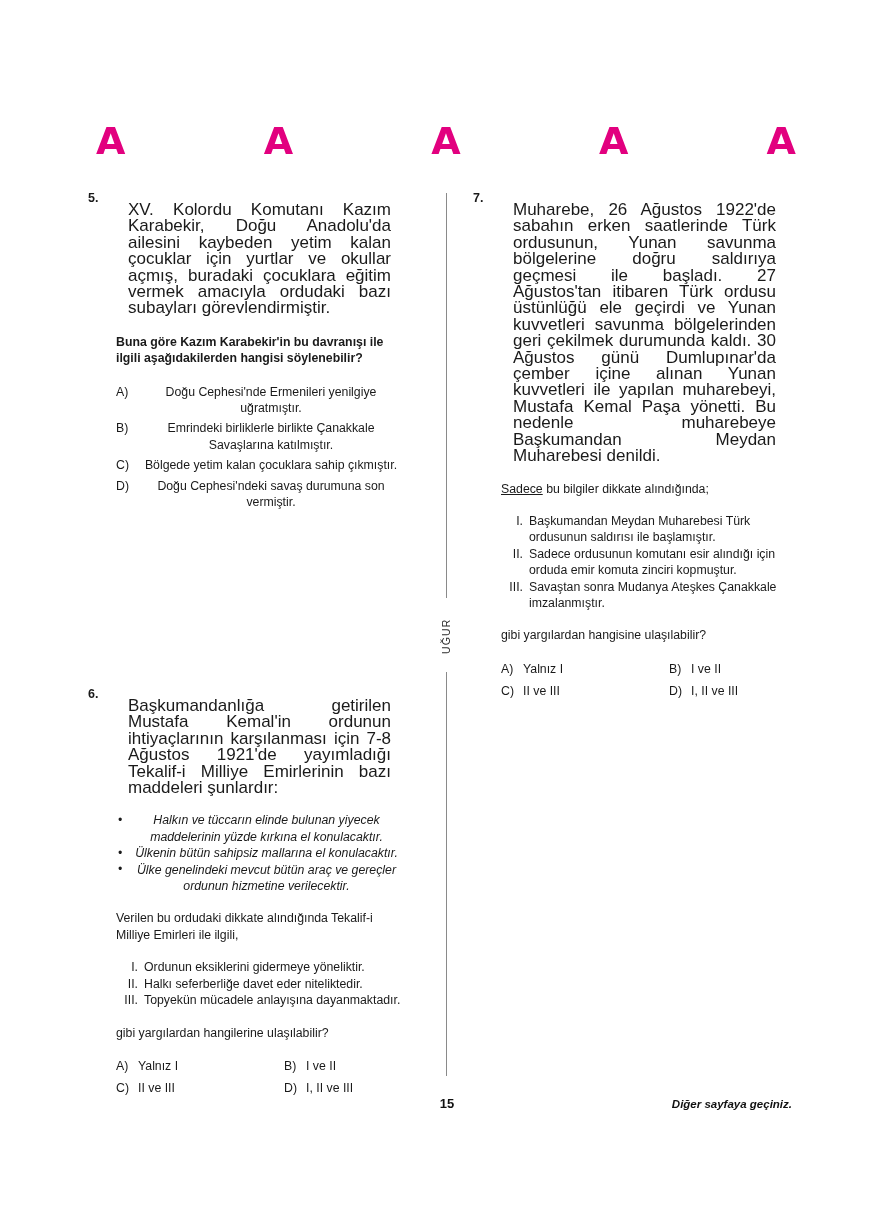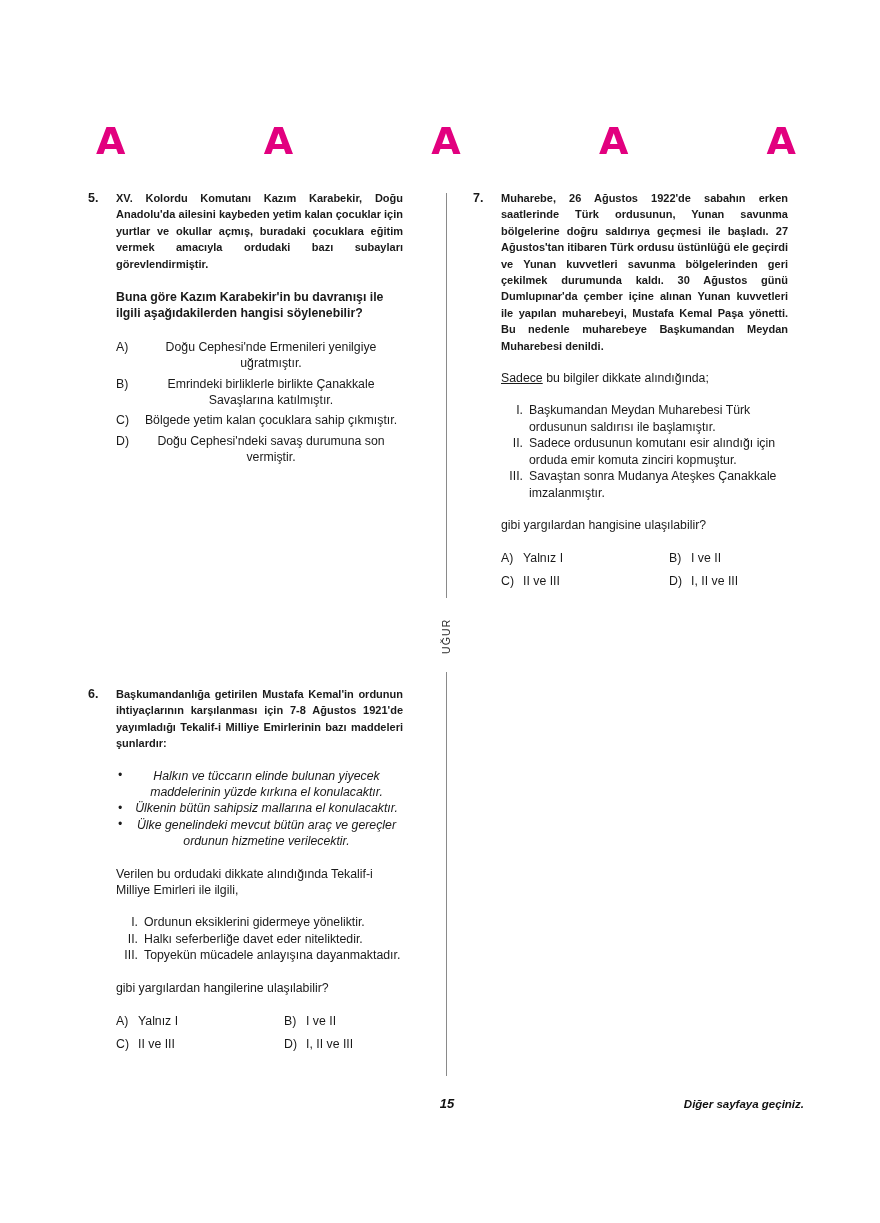--- a/index.html
+++ b/index.html
@@ -89,26 +89,25 @@
     font-weight: bold;
     font-size: 12.5px;
     line-height: 16.4px;
     width: 28px;
     flex: 0 0 28px;
   }
   .qbody {
     flex: 1 1 auto;
   }
   .stem {
-    font-size: 11px;
+    font-size: 17px;
     line-height: 16.4px;
     text-align: justify;
-    margin: 0;
+    margin: 12px;
     hyphens: manual;
-    font-weight: bold;
   }
   .stem-bold {
     font-size: 12.3px;
     line-height: 16.4px;
     font-weight: bold;
     margin: 17px 0 0 0;
     text-align: left;
   }
   .lead-in {
     font-size: 12.3px;
@@ -207,25 +206,24 @@
   
   .page-number {
     position: absolute;
     left: 430px;
     top: 1096px;
     width: 34px;
     text-align: center;
     font-size: 13px;
     font-weight: bold;
     color: #111;
-    font-style: italic;
   }
   .footer-note {
     position: absolute;
-    right: 76px;
+    right: 88px;
     top: 1098px;
     font-size: 11.5px;
     font-weight: bold;
     font-style: italic;
     color: #111;
   }
 </style>
 </head>
 <body>
 

